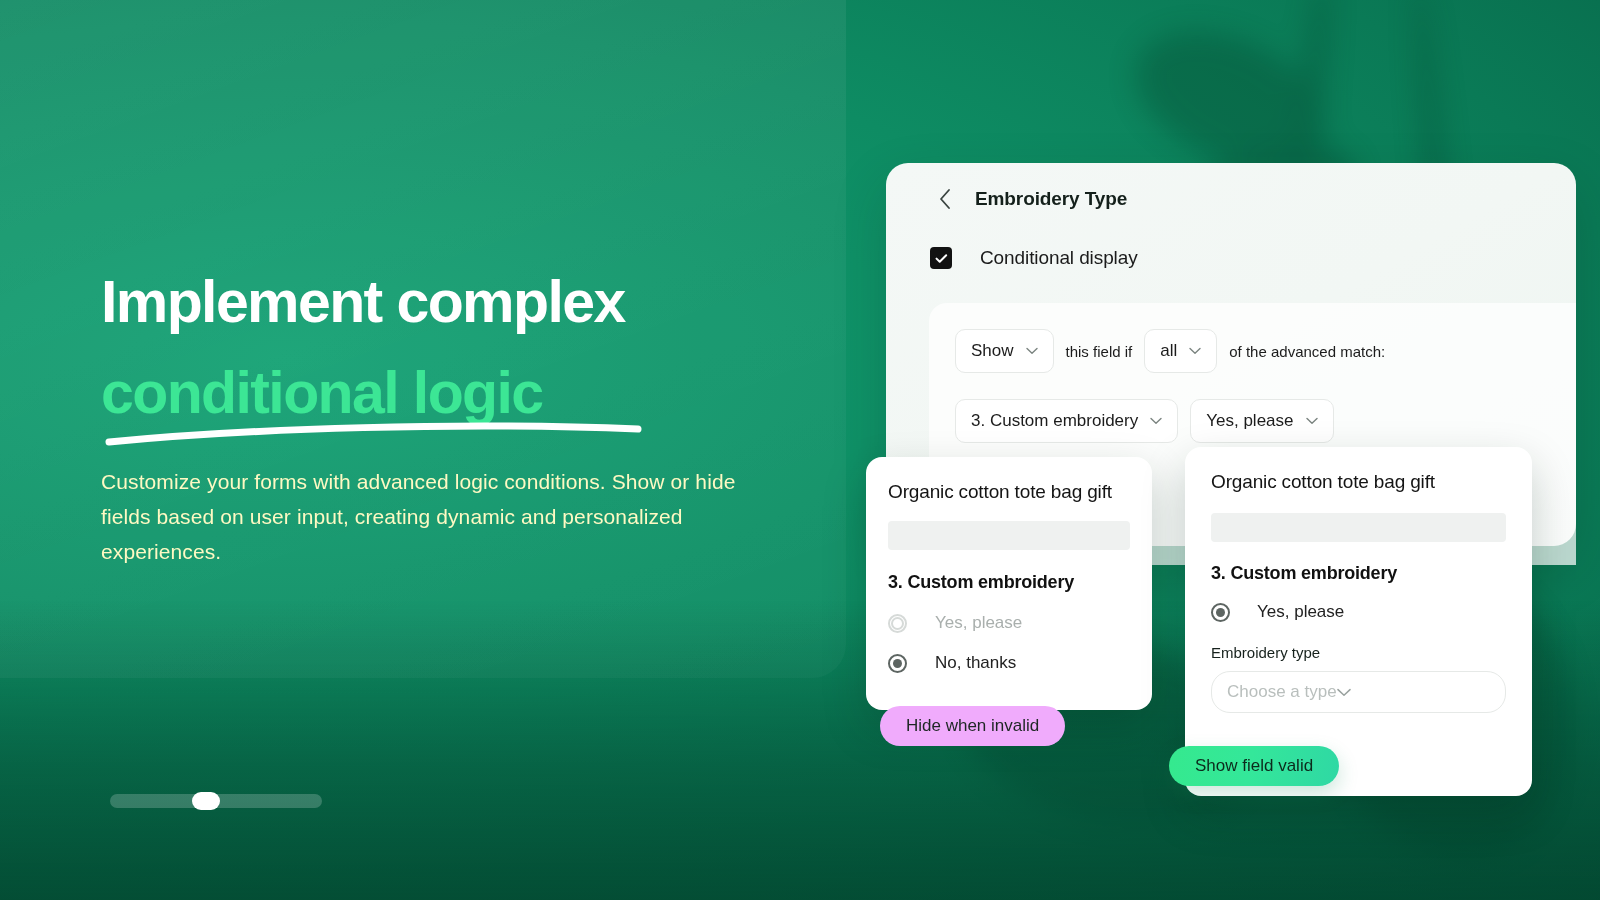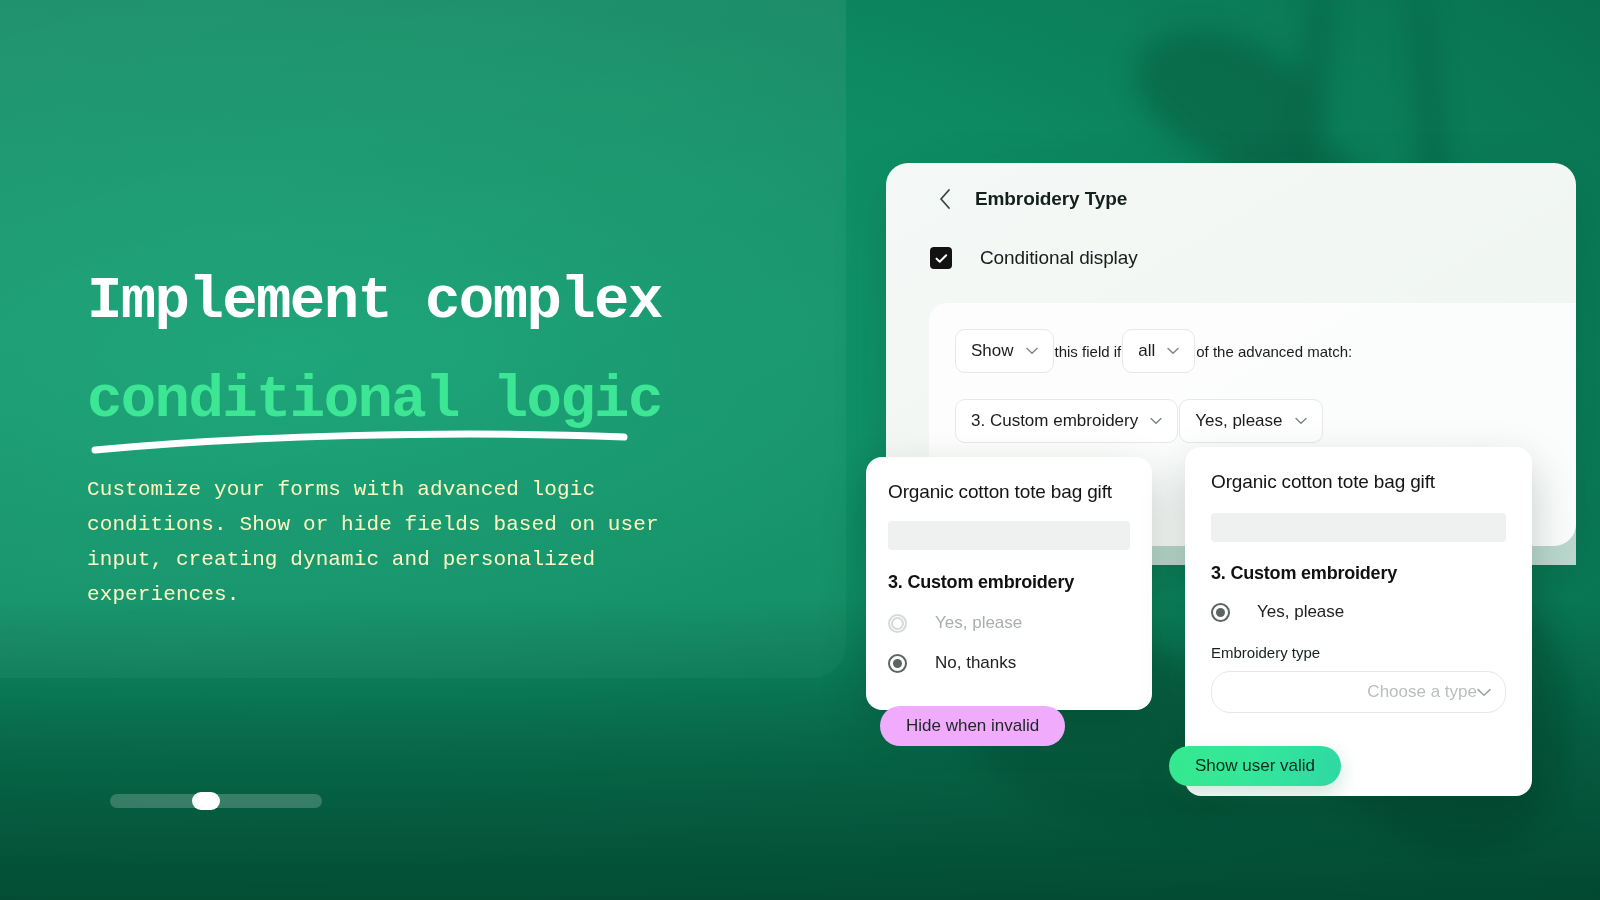--- a/index.html
+++ b/index.html
@@ -59,35 +59,34 @@
     position: absolute;
     left: -40px; top: -40px;
     width: 886px; height: 718px;
     background: linear-gradient(160deg, rgba(255,255,255,0.085) 0%, rgba(255,255,255,0.05) 55%, rgba(255,255,255,0.03) 100%);
     border-bottom-right-radius: 34px;
   }
 
   
   .hero-copy {
     position: absolute;
-    left: 87px; top: 272px;
+    left: 101px; top: 272px;
     width: 720px;
-    font-family: Liberation Mono, monospace;
   }
   .headline {
     font-size: 59px;
     font-weight: 700;
     letter-spacing: -1.6px;
     line-height: 1.03;
     color: #ffffff;
   }
   .headline .accent {
     display: block;
     color: #3ce695;
-    margin-top: 38px;
+    margin-top: 30px;
   }
   .underline-wrap {
     position: relative;
     width: 540px;
     height: 26px;
     margin-top: -4px;
     margin-left: 4px;
   }
   .underline-wrap svg { display: block; width: 100%; height: 100%; }
 
@@ -169,21 +168,21 @@
     position: absolute;
     left: 43px; top: 140px;
     width: 647px; height: 262px;
     background: rgba(255,255,255,0.72);
     border-radius: 18px 0 0 0;
     padding: 26px 0 0 26px;
   }
   .rule-line {
     display: flex;
     align-items: center;
-    gap: 1px;
+    gap: 12px;
   }
   .rule-line + .rule-line { margin-top: 26px; }
 
   .pill {
     display: inline-flex;
     align-items: center;
     gap: 12px;
     height: 44px;
     padding: 0 15px;
     background: #ffffff;
@@ -274,21 +273,21 @@
     font-size: 15px;
     color: #16211c;
   }
   .select-box {
     margin-top: 10px;
     height: 42px;
     border: 1px solid #e6e9e7;
     border-radius: 19px;
     display: flex;
     align-items: center;
-    justify-content: flex-end;
+    justify-content: flex-start;
     padding: 0 14px 0 15px;
   }
   .select-placeholder { font-size: 17px; color: #b9bfbd; }
   .select-box .chev { color: #9aa29f; display: flex; }
 
   
   .badge {
     position: absolute;
     display: inline-flex;
     align-items: center;
@@ -442,15 +441,15 @@
     <div class="field-label">Embroidery type</div>
     <div class="select-box">
       <span class="select-placeholder">Choose a type</span>
       <span class="chev">
         <svg width="14" height="9" viewBox="0 0 14 9" aria-hidden="true">
             <path d="M1 1.6 L7 7.2 L13 1.6" fill="none" stroke="currentColor" stroke-width="1.5" stroke-linecap="round" stroke-linejoin="round"></path>
           </svg>
       </span>
     </div>
   </div>
-  <div class="badge badge-show">Show  user valid</div>
+  <div class="badge badge-show">Show  field valid</div>
 
 </div>
 
 </body></html>

